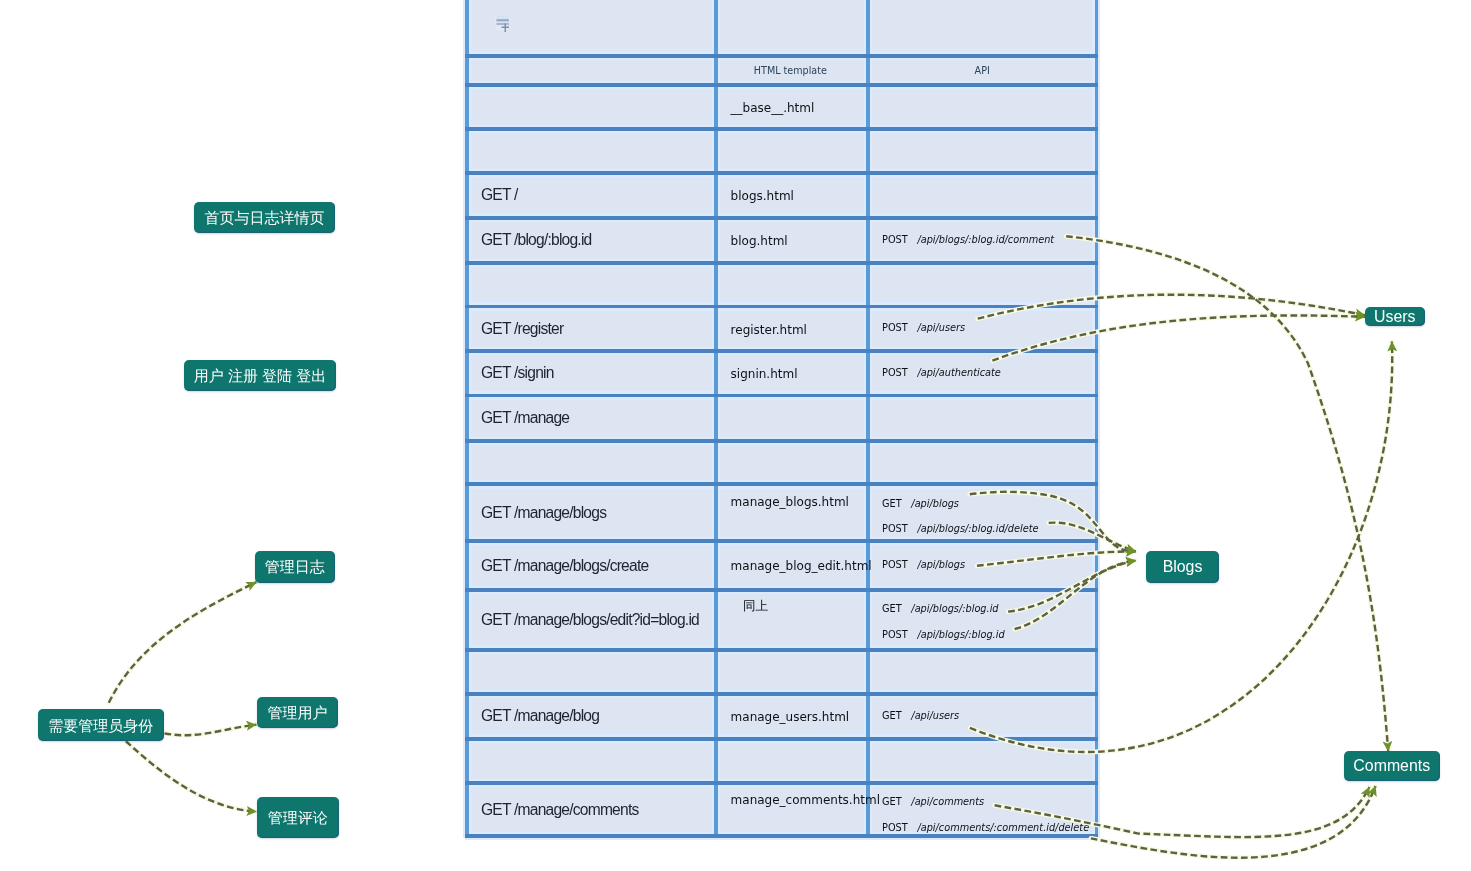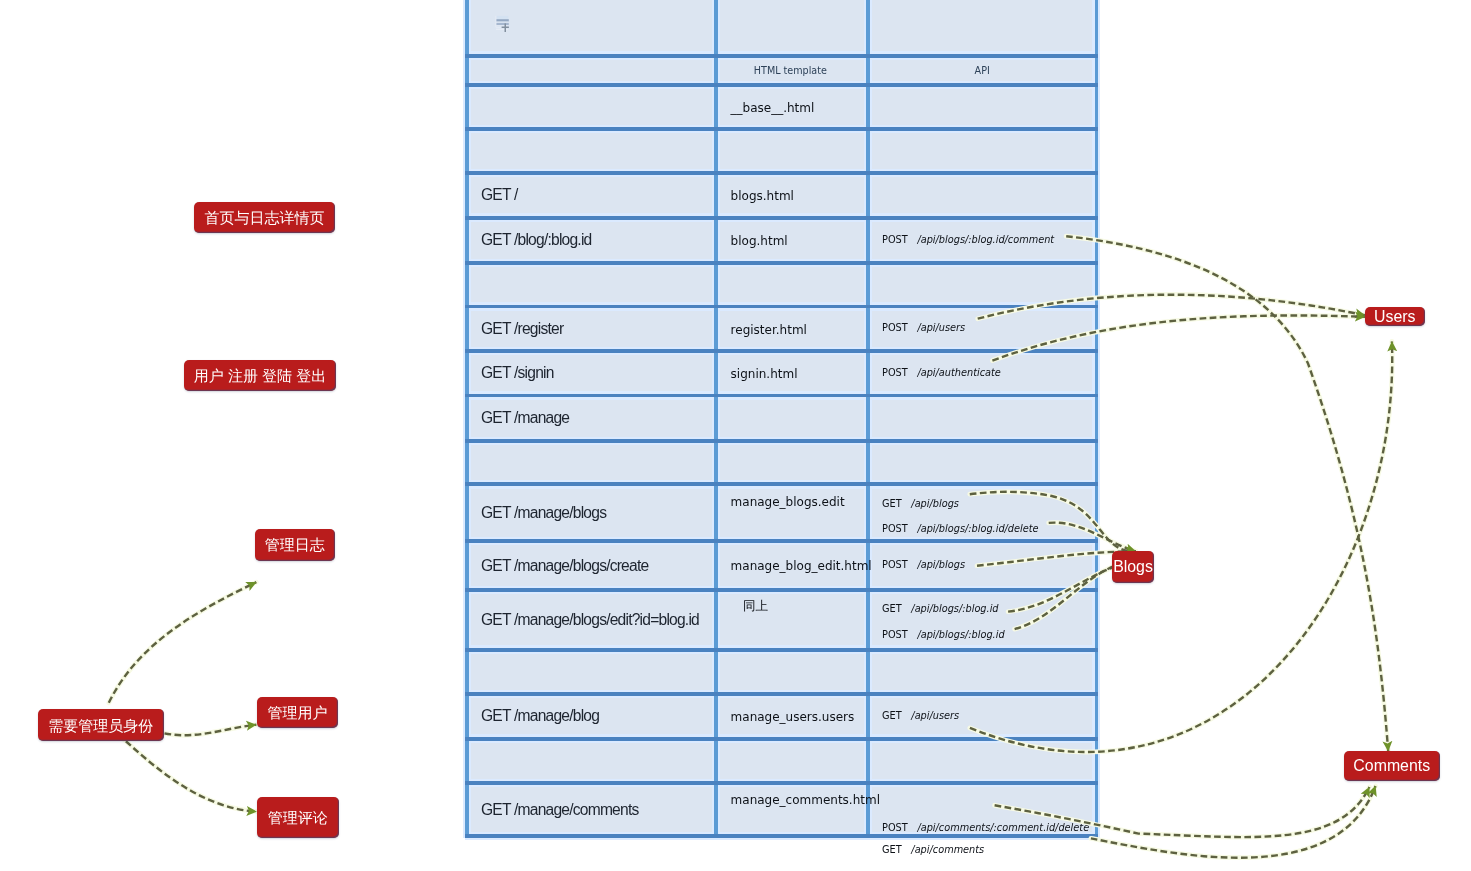--- a/index.html
+++ b/index.html
@@ -16,21 +16,21 @@
 .vlite{position:absolute;background:#dbeaff;}
 
 .c1txt{position:absolute;color:#1d242f;font-family:"Liberation Sans",sans-serif;font-size:15.6px;letter-spacing:-0.78px;line-height:18px;white-space:nowrap;}
 .c2txt{position:absolute;color:#0d1117;font-family:"DejaVu Sans",sans-serif;font-size:12px;line-height:12px;white-space:nowrap;}
 .apirow{position:absolute;color:#0d1117;font-family:"DejaVu Sans",sans-serif;font-size:9.75px;line-height:12px;white-space:nowrap;}
 .apirow .m{display:inline-block;margin-right:9.7px;}
 .apirow .p{display:inline-block;font-style:italic;}
 .cellicon{position:absolute;opacity:.55;}
 .hdr{position:absolute;color:#2e4259;font-family:"DejaVu Sans",sans-serif;font-size:9.6px;line-height:12px;text-align:center;}
 
-.node{position:absolute;background:#b91c1c;border-radius:5px;color:#ffffff;
+.node{position:absolute;background:#0f766e;border-radius:5px;color:#ffffff;
       display:flex;align-items:center;justify-content:center;box-sizing:border-box;
       box-shadow:inset -1.2px -1.2px 0 rgba(33,80,133,.5), 0 1px 2px rgba(40,60,90,.22);}
 .node span{display:block;line-height:1;white-space:nowrap;}
 .node-cjk span{font-family:"Liberation Sans",sans-serif;font-size:15px;letter-spacing:0px;}
 .node-lat span{font-family:"Liberation Sans",sans-serif;font-size:15.9px;}
 
 svg#arrows{position:absolute;left:0;top:0;width:1471px;height:871px;pointer-events:none;}
 svg#arrows .glow{fill:none;stroke:#f7fae4;stroke-width:4.8;stroke-linecap:round;}
 svg#arrows .arr{fill:none;stroke:#5d6140;stroke-width:2.4;stroke-dasharray:6.7 3.4;stroke-linecap:butt;
                 marker-end:url(#ah);}
@@ -109,36 +109,36 @@
 <div class="c2txt" style="left:730.6px;top:235.0px;">blog.html</div>
 <div class="apirow" style="left:882px;top:233.8px"><span class="m">POST</span><span class="p">/api/blogs/:blog.id/comment</span></div>
 <div class="c1txt" style="left:481px;top:319.8px">GET /register</div>
 <div class="c2txt" style="left:730.6px;top:323.6px;">register.html</div>
 <div class="apirow" style="left:882px;top:322.4px"><span class="m">POST</span><span class="p">/api/users</span></div>
 <div class="c1txt" style="left:481px;top:364.3px">GET /signin</div>
 <div class="c2txt" style="left:730.6px;top:368.1px;">signin.html</div>
 <div class="apirow" style="left:882px;top:366.9px"><span class="m">POST</span><span class="p">/api/authenticate</span></div>
 <div class="c1txt" style="left:481px;top:409.1px">GET /manage</div>
 <div class="c1txt" style="left:481px;top:503.6px">GET /manage/blogs</div>
-<div class="c2txt" style="left:730.6px;top:495.7px;">manage_blogs.edit</div>
+<div class="c2txt" style="left:730.6px;top:495.7px;">manage_blogs.html</div>
 <div class="apirow" style="left:882px;top:497.6px"><span class="m">GET</span><span class="p">/api/blogs</span></div>
 <div class="apirow" style="left:882px;top:522.9px"><span class="m">POST</span><span class="p">/api/blogs/:blog.id/delete</span></div>
 <div class="c1txt" style="left:481px;top:556.5px">GET /manage/blogs/create</div>
 <div class="c2txt" style="left:730.6px;top:560.3px;">manage_blog_edit.html</div>
 <div class="apirow" style="left:882px;top:559.1px"><span class="m">POST</span><span class="p">/api/blogs</span></div>
 <div class="c1txt" style="left:481px;top:610.9px">GET /manage/blogs/edit?id=blog.id</div>
 <div class="c2txt" style="left:743.0px;top:599.7px;font-size:12.6px;">同上</div>
 <div class="apirow" style="left:882px;top:603.3px"><span class="m">GET</span><span class="p">/api/blogs/:blog.id</span></div>
 <div class="apirow" style="left:882px;top:628.6px"><span class="m">POST</span><span class="p">/api/blogs/:blog.id</span></div>
 <div class="c1txt" style="left:481px;top:707.2px">GET /manage/blog</div>
-<div class="c2txt" style="left:730.6px;top:711.1px;">manage_users.users</div>
+<div class="c2txt" style="left:730.6px;top:711.1px;">manage_users.html</div>
 <div class="apirow" style="left:882px;top:709.9px"><span class="m">GET</span><span class="p">/api/users</span></div>
 <div class="c1txt" style="left:481px;top:800.5px">GET /manage/comments</div>
 <div class="c2txt" style="left:730.6px;top:794.3px;">manage_comments.html</div>
-<div class="apirow" style="left:882px;top:844px"><span class="m">GET</span><span class="p">/api/comments</span></div>
+<div class="apirow" style="left:882px;top:796px"><span class="m">GET</span><span class="p">/api/comments</span></div>
 <div class="apirow" style="left:882px;top:821.5px"><span class="m">POST</span><span class="p">/api/comments/:comment.id/delete</span></div>
   </div>
 
   <svg id="arrows" viewBox="0 0 1471 871">
     <defs>
       <marker id="ah" viewBox="0 0 10 10" refX="9.6" refY="5" markerWidth="4.3" markerHeight="5.1" orient="auto-start-reverse" markerUnits="strokeWidth">
         <path d="M0,0.2 L10,5 L0,9.8 L2.2,5 Z" fill="#6e9229"></path>
       </marker>
     </defs>
     <path class="glow" d="M1066.2,236.2 C1155.3,245.9 1265.8,273.9 1307.9,363.2 C1364.9,523.4 1379.5,638.2 1388.2,751.0"></path>
@@ -174,33 +174,33 @@
   <div id="node-layer">
   <div class="node node-cjk" style="left:194.0px;top:201.5px;width:141.0px;height:31.5px">
         <span>首页与日志详情页</span>
       </div>
   <div class="node node-cjk" style="left:184.0px;top:359.8px;width:152.0px;height:31.5px">
         <span>用户 注册 登陆 登出</span>
       </div>
   <div class="node node-cjk" style="left:37.5px;top:709px;width:126.5px;height:32.0px">
         <span>需要管理员身份</span>
       </div>
-  <div class="node node-cjk" style="left:254.5px;top:529px;width:80.5px;height:31.5px">
+  <div class="node node-cjk" style="left:254.5px;top:551.0px;width:80.5px;height:31.5px">
         <span>管理日志</span>
       </div>
   <div class="node node-cjk" style="left:257.0px;top:696.8px;width:81.0px;height:31.5px">
         <span>管理用户</span>
       </div>
   <div class="node node-cjk" style="left:257.0px;top:796.8px;width:81.5px;height:41px">
         <span>管理评论</span>
       </div>
   <div class="node node-lat" style="left:1365.0px;top:307.0px;width:59.6px;height:19px">
         <span>Users</span>
       </div>
-  <div class="node node-lat" style="left:1112px;top:551.0px;width:42px;height:31.8px">
+  <div class="node node-lat" style="left:1146px;top:551.0px;width:73px;height:31.8px">
         <span>Blogs</span>
       </div>
   <div class="node node-lat" style="left:1343.5px;top:750.8px;width:96.5px;height:30.5px">
         <span>Comments</span>
       </div>
   </div>
 
 </div>
 
 </body></html>

